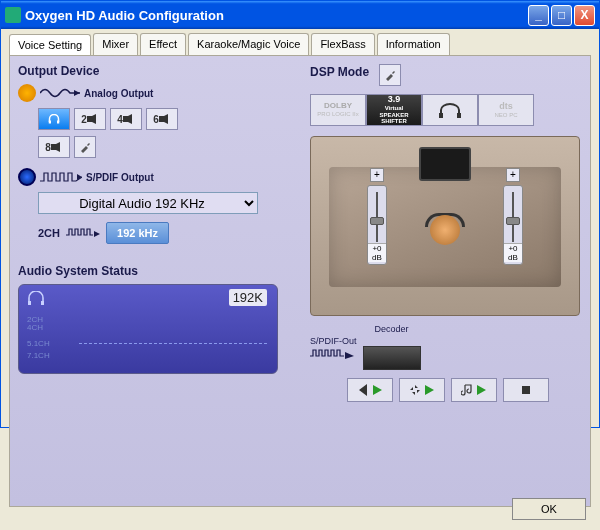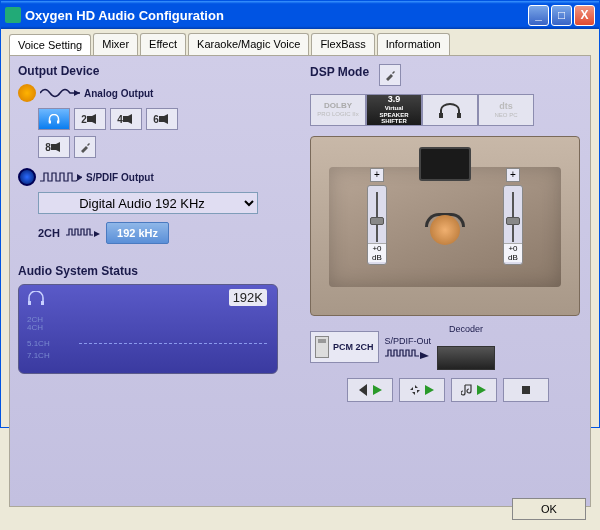--- a/index.html
+++ b/index.html
@@ -249,24 +249,20 @@
         </div>
         <div class="slider right-s">
           <div class="plus">+</div>
           <div class="track"></div>
             <div class="knob"></div>
           <div class="db"><span>+0</span><br><span>dB</span></div>
         </div>
       </div>
 
       <div class="flow">
-        <div class="box">
-          <div class="tower"></div>
-          <span>PCM 2CH</span>
-        </div>
         <div class="flow-labels">
           <span>S/PDIF-Out</span>
           <svg width="44" height="12" viewBox="0 0 44 12">
               <path d="M0 9 H3 V3 H6 V9 H9 V3 H12 V9 H15 V3 H18 V9 H21 V3 H24 V9 H27 V3 H30 V9 H34" stroke="#1a1a4a" stroke-width="1.2" fill="none"></path>
               <path d="M35 5 L44 9 L35 12 Z" fill="#1a1a4a"></path>
             </svg>
         </div>
         <div style="display:flex;flex-direction:column;align-items:center;gap:12px;">
           <span>Decoder</span>
           <div class="decoder"></div>

